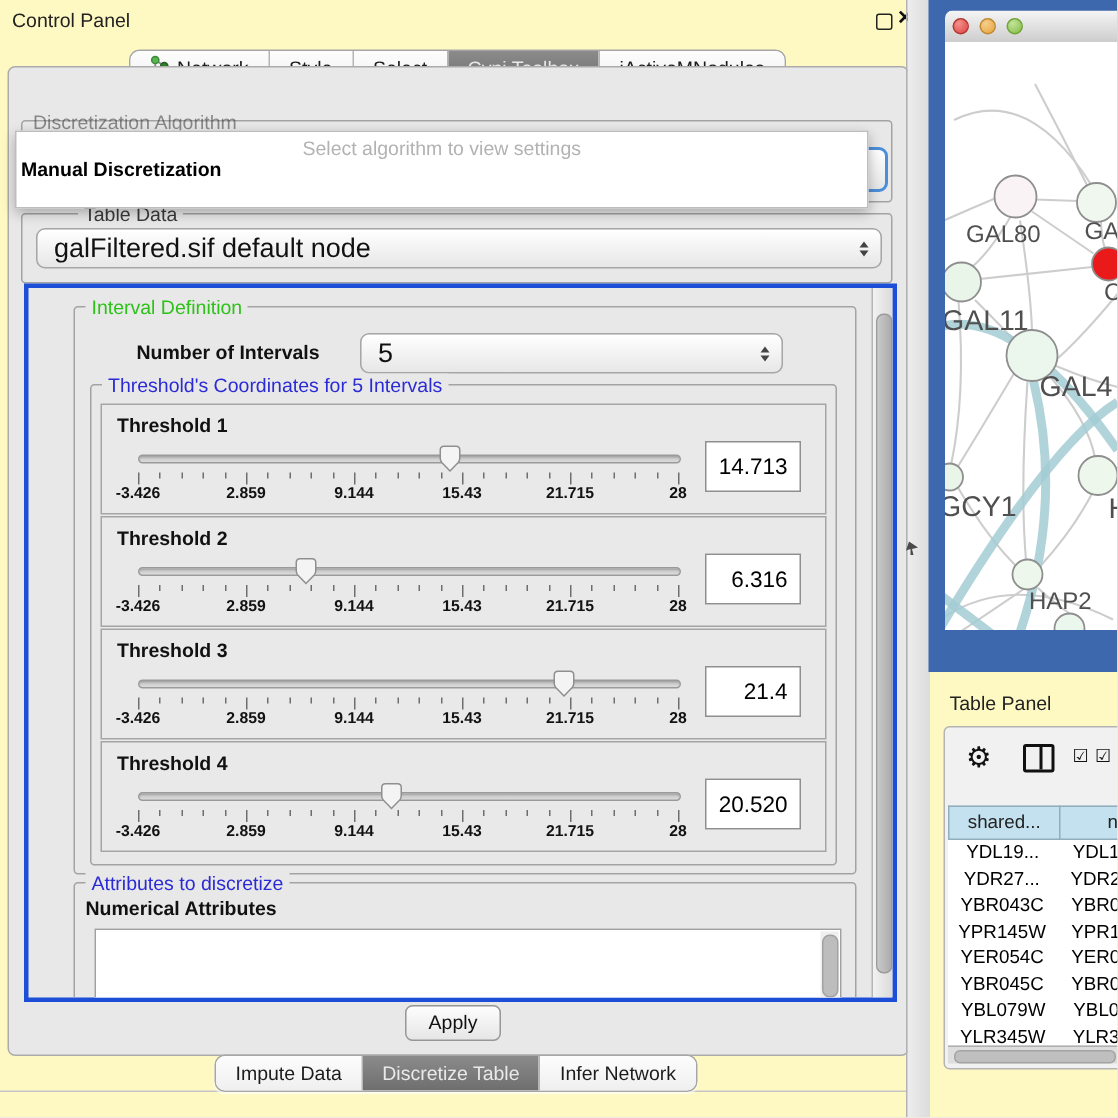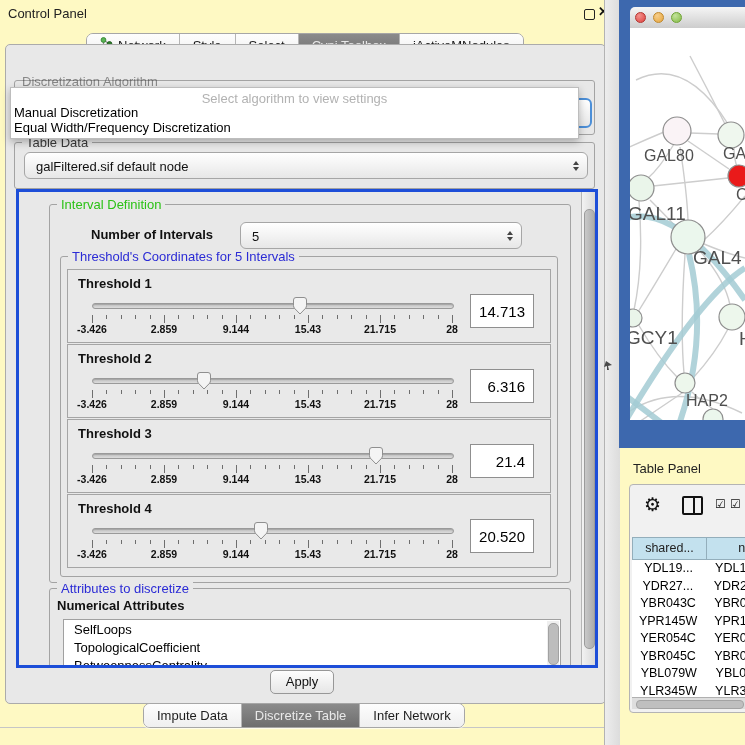--- a/index.html
+++ b/index.html
@@ -16,33 +16,33 @@
   .seg{display:flex;align-items:center;gap:5px;padding:0 13px;font-size:13px;color:#1c1c1c;background:linear-gradient(#FDFDFD,#EFEFEF);border-right:1px solid #B5B5B5;white-space:nowrap;cursor:default;}
   .seg:last-child{border-right:none;}
   .seg.sel{background:linear-gradient(#8B8B8B,#6E6E6E);color:#E9E9E9;}
   .top-tabs{left:86px;top:33px;}
   .bottom-tabs{left:143px;top:703px;}
   
   .group{border:1px solid #A3A3A3;border-radius:3px;}
   .grouplab{position:absolute;top:-8px;left:7px;background:#E8E8E8;padding:0 4px;font-size:13px;}
   .lab-green{color:#2CC217;}
   .lab-blue{color:#2B2BD5;}
-  .lab-gray{color:#3a3a3a;}
-  
-  .combo{position:absolute;border:1px solid #A6A6A6;border-radius:6px;background:linear-gradient(#FFFFFF,#E7E7E7);font-size:13px;color:#111;}
+  .lab-gray{color:#3a3a3a;margin-left:30px;}
+  
+  .combo{position:absolute;border:1px solid #A6A6A6;border-radius:6px;background:linear-gradient(#FFFFFF,#E7E7E7);font-size:18px;color:#111;}
   .combo .val{position:absolute;left:11px;top:50%;transform:translateY(-50%);}
   .spin{position:absolute;right:8px;top:50%;transform:translateY(-50%);display:flex;flex-direction:column;gap:2px;}
   .spin i{display:block;width:0;height:0;border-left:3.5px solid transparent;border-right:3.5px solid transparent;}
   .spin .up{border-bottom:4.5px solid #444;}
   .spin .dn{border-top:4.5px solid #444;}
   
   .popup{left:10px;top:87px;width:567px;height:50px;background:#FFFFFF;border:1px solid #BDBDBD;box-shadow:0 3px 8px rgba(0,0,0,.28);z-index:60;}
   .popup-hint{position:absolute;left:0;right:0;top:3px;text-align:center;font-size:13px;color:#B2B2B2;}
   .popup-opt{position:absolute;left:3px;font-size:13px;color:#000;white-space:nowrap;}
-  .popup-opt.bold{font-weight:normal;}
+  .popup-opt.bold{font-weight:bold;}
   .disc-label{left:22px;top:74px;font-size:13px;color:#3a3a3a;opacity:.55;z-index:1;}
   .combo-frag{left:558px;top:98px;width:30px;height:26px;border:2px solid #4C8FD8;border-radius:6px;background:linear-gradient(#FFF,#E7E7E7);z-index:2;}
   
   .viewport{left:16px;top:189px;width:576px;height:473px;border:3px solid #1d4ed8;overflow:hidden;}
   .vscroll{position:absolute;right:0;top:0;width:13px;height:100%;background:linear-gradient(to right,#F2F2F2,#DADADA);border-left:1px solid #B5B5B5;}
   .vthumb{position:absolute;left:1.5px;top:17px;width:9px;height:438px;border:1px solid #9B9B9B;border-radius:5px;background:linear-gradient(to right,#C9C9C9,#ACACAC);}
   
   .tbox{position:absolute;left:48px;width:482px;height:72px;border:1px solid #A5A5A5;background:#E9E9E9;}
   .tbox .tlabel{position:absolute;left:10px;top:6px;font-size:13px;font-weight:bold;color:#111;}
   .track{position:absolute;left:24px;top:33px;width:360px;height:4px;border:1px solid #9A9A9A;border-radius:3px;background:linear-gradient(#BFBFBF,#DCDCDC);box-shadow:inset 0 1px 1px rgba(0,0,0,.15);}
@@ -117,21 +117,20 @@
   <div class="abs content-panel"></div>
   <div class="abs bottom-line"></div>
 
   <div class="abs group" style="left:14px;top:80px;width:579px;height:53px;z-index:1;"></div>
   <div class="abs disc-label">Discretization Algorithm</div>
   <div class="abs combo-frag"></div>
 
   <div class="abs popup">
     <div class="popup-hint">Select algorithm to view settings</div>
     <div class="popup-opt bold" style="top:17px;">Manual Discretization</div>
-    <div class="popup-opt" style="top:32px;">Equal Width/Frequency Discretization</div>
   </div>
 
   <div class="abs group" style="left:14px;top:142px;width:579px;height:45px;">
     <span class="grouplab lab-gray">Table Data</span>
   </div>
   <div class="combo" style="left:24px;top:152px;width:562px;height:25px;">
     <span class="val">galFiltered.sif default node</span>
     <span class="spin">
         <i class="up"></i>
         <i class="dn"></i>
@@ -316,25 +315,20 @@
             </svg></div>
           <div class="vbox">20.520</div>
         </div>
       </div>
 
     <div class="abs group" style="left:30px;top:396px;width:520px;height:120px;">
       <span class="grouplab lab-blue">Attributes to discretize</span>
     </div>
     <div class="abs" style="left:38px;top:406px;font-size:13px;font-weight:bold;color:#111;">Numerical Attributes</div>
     <div class="attr-list">
-      <div id="attr-items">
-          <div class="attr-item">SelfLoops</div>
-          <div class="attr-item">TopologicalCoefficient</div>
-          <div class="attr-item">BetweennessCentrality</div>
-        </div>
       <div class="list-scroll">
           <div class="list-thumb"></div>
         </div>
     </div>
 
     <div class="vscroll">
         <div class="vthumb"></div>
       </div>
   </div>
 

